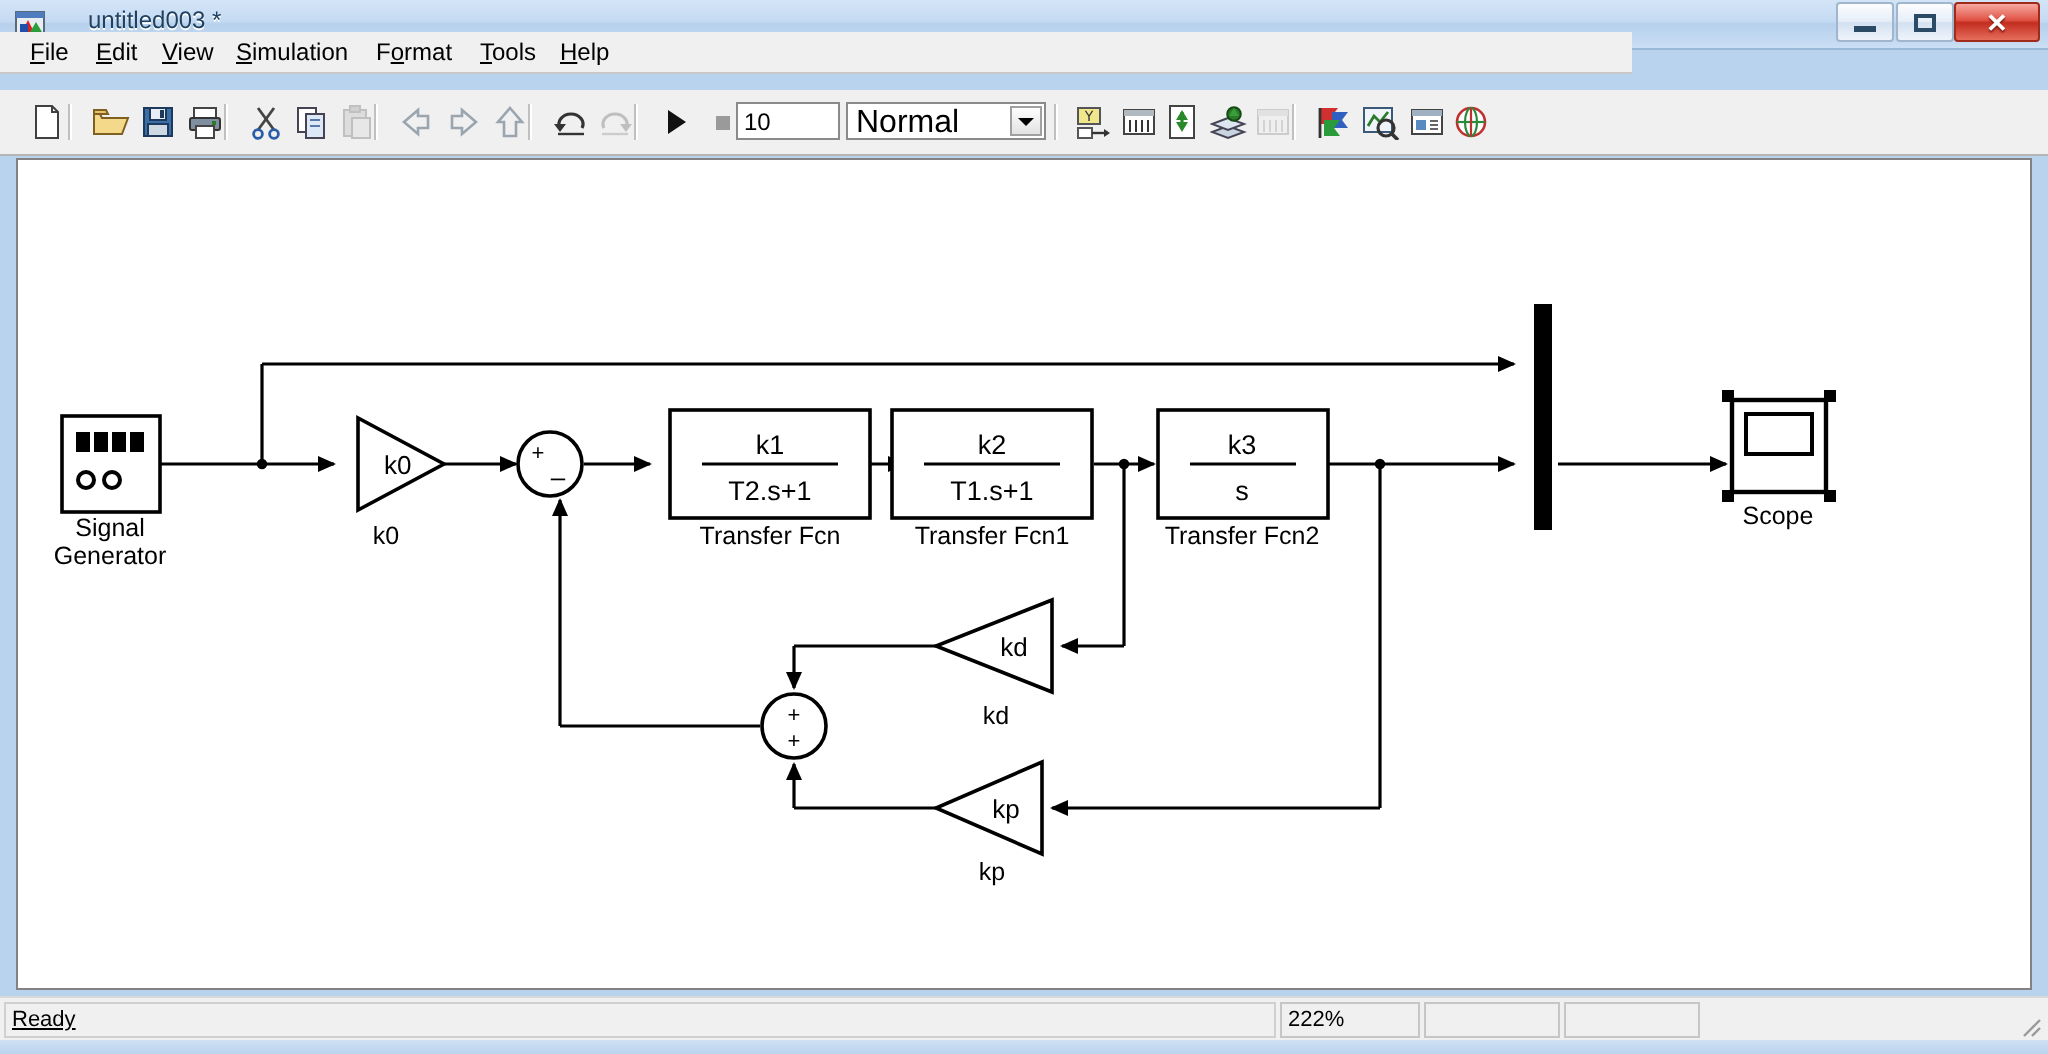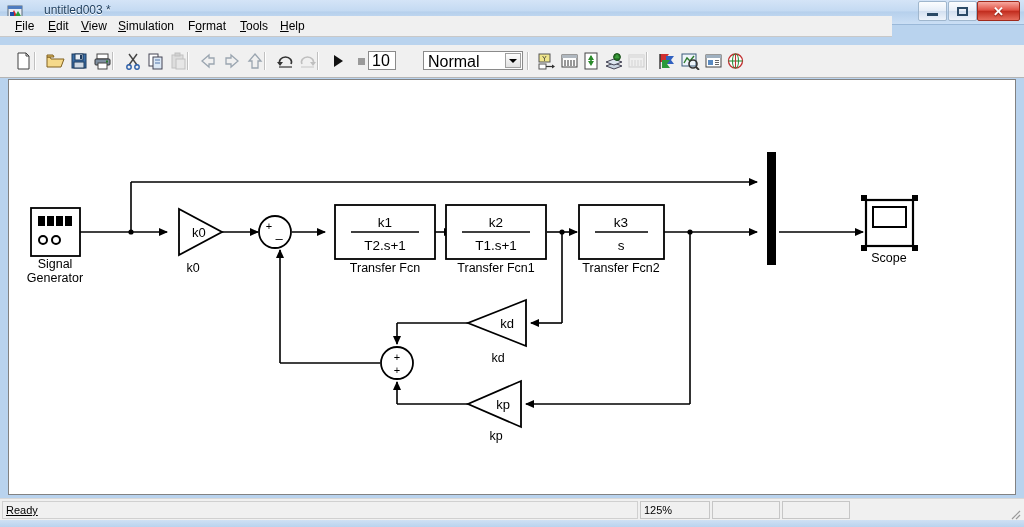--- a/index.html
+++ b/index.html
@@ -52,21 +52,21 @@
     position:absolute;left:0;top:0;width:100%;height:100%;
     display:flex;align-items:center;justify-content:center;
     font-size:11px;color:#123;
   }
   #btn-close .glyph{color:#fff;font-size:13px;font-weight:bold;text-shadow:0 1px 1px #7a1a0e;}
   .min-shape{width:11px;height:3px;background:#2b4a66;margin-top:7px;box-shadow:0 0 0 0;}
   .max-shape{width:11px;height:9px;border:2px solid #2b4a66;box-sizing:border-box;}
 
   
   #menubar{
-    position:absolute;left:0;top:16px;width:892px;height:20px;
+    position:absolute;left:0;top:16px;width:816px;height:20px;
     background:#f0f0f0;border-bottom:1px solid #c8c8c8;
   }
   .menu-item{
     position:absolute;top:2px;height:16px;
     font-size:12px;color:#000;padding:0 5px;line-height:16px;
     white-space:nowrap;cursor:default;
   }
   .menu-item u{text-decoration:underline;}
 
   
@@ -76,23 +76,23 @@
   }
   .tb-btn{
     position:absolute;top:5px;width:22px;height:22px;
     display:flex;align-items:center;justify-content:center;
   }
   .tb-sep{
     position:absolute;top:7px;width:1px;height:18px;
     background:#c0c0c0;border-right:1px solid #ffffff;
   }
   #sim-time{
-    position:absolute;top:6px;left:368px;width:28px;height:19px;
+    position:absolute;top:6px;left:368px;width:52px;height:19px;
     border:1px solid #8a8a8a;background:#fff;
-    font-family:"Liberation Sans",sans-serif;font-size:16px;
+    font-family:"Liberation Sans",sans-serif;font-size:12px;
     padding:0 3px;box-sizing:border-box;line-height:17px;color:#000;
   }
   #sim-mode{
     position:absolute;top:6px;left:423px;width:100px;height:19px;
     border:1px solid #8a8a8a;background:#fff;box-sizing:border-box;
   }
   #sim-mode .val{
     position:absolute;left:4px;top:1px;font-size:16px;color:#000;
   }
   #sim-mode .arrow{
@@ -511,21 +511,21 @@
           <rect x="852" y="165" width="6" height="6"></rect>
           <rect x="903" y="165" width="6" height="6"></rect>
         </g>
       </g>
       <text x="880" y="182" font-family="Liberation Sans, sans-serif" font-size="12.5" text-anchor="middle" fill="#000">Scope</text>
     </svg>
   </div>
 
   <div id="statusbar">
     <div class="sb-cell" id="sb-ready">Ready</div>
-    <div class="sb-cell" id="sb-zoom">125%</div>
+    <div class="sb-cell" id="sb-zoom">222%</div>
     <div class="sb-cell" id="sb-c1"></div>
     <div class="sb-cell" id="sb-c2"></div>
     <div id="grip">
       <svg width="12" height="12" viewBox="0 0 12 12">
         <g stroke="#9a9a9a" stroke-width="1.2">
           <line x1="11" y1="3" x2="3" y2="11"></line>
           <line x1="11" y1="7" x2="7" y2="11"></line>
           <line x1="11" y1="11" x2="11" y2="11"></line>
         </g>
       </svg>

